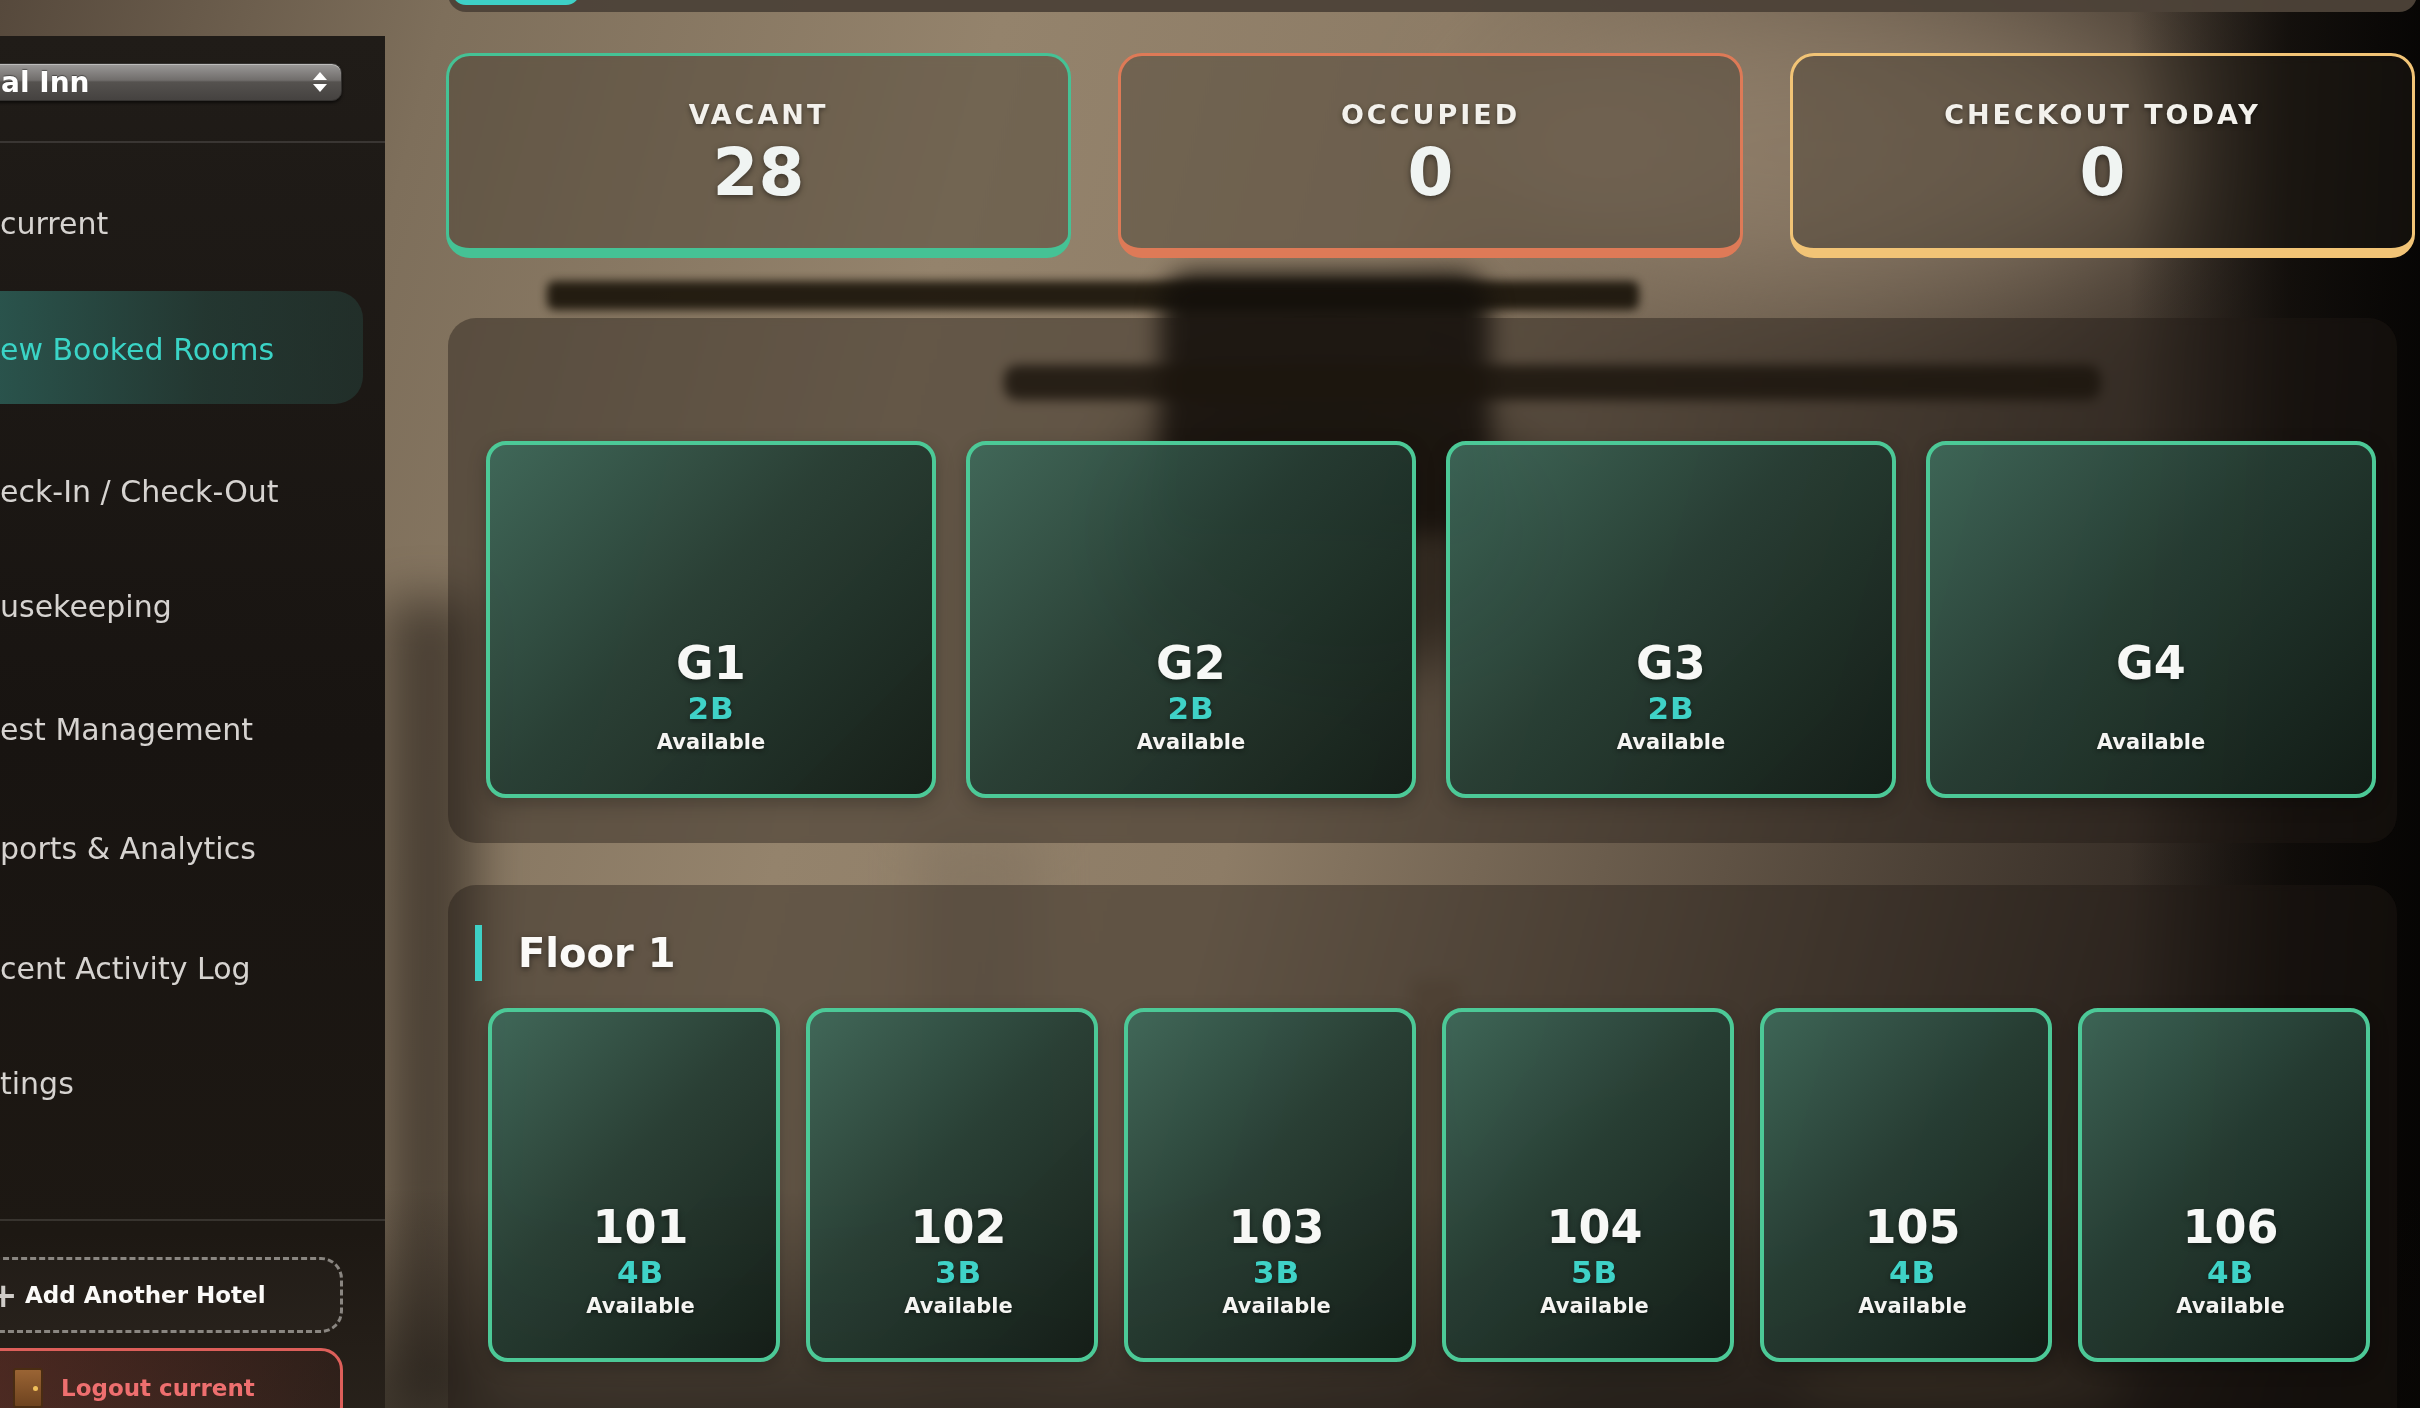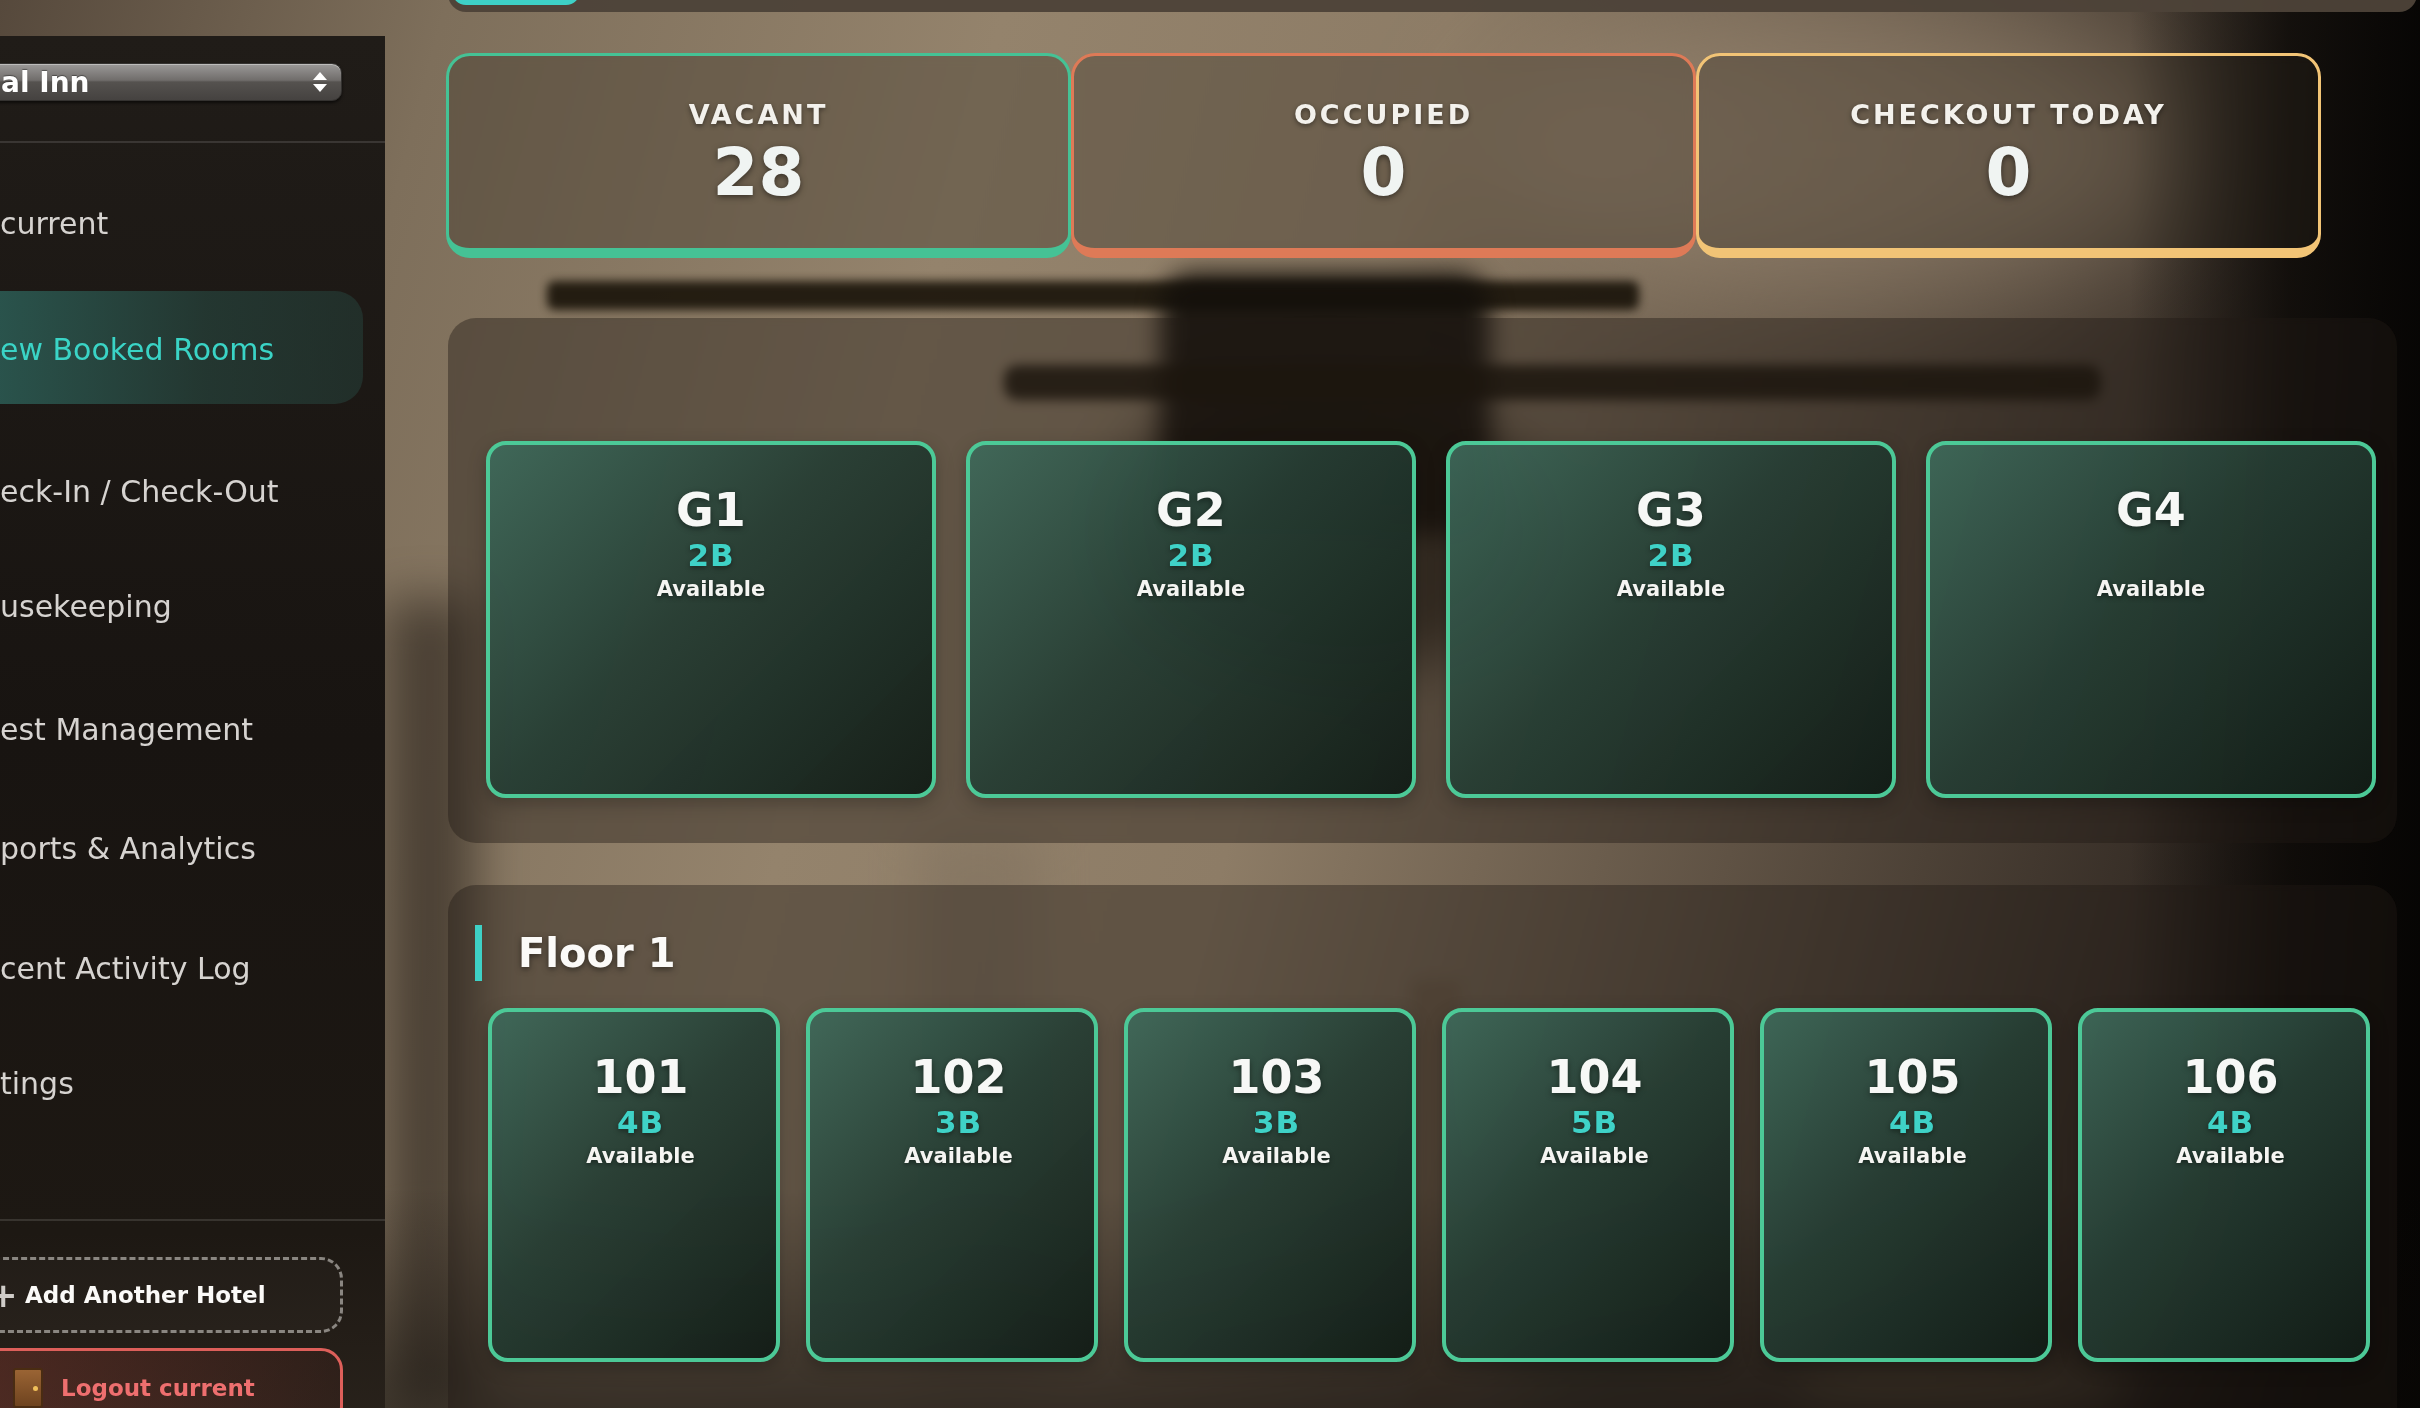--- a/index.html
+++ b/index.html
@@ -24,21 +24,21 @@
   .sh-rightdark{right:0;top:0;width:290px;height:100%;background:linear-gradient(90deg,rgba(8,6,4,0) 0%,rgba(8,6,4,.78) 55%,rgba(5,4,3,.95) 100%);}
   .sh-bottomdark{left:0;bottom:0;width:100%;height:220px;background:linear-gradient(180deg,rgba(10,8,6,0),rgba(10,8,6,.55));}
 
   
   .topbar{position:absolute;left:448px;top:-32px;width:1969px;height:44px;
           background:rgba(77,67,56,.96);border-radius:18px;z-index:2;}
   .topbar-pill{position:absolute;left:4px;bottom:7px;width:128px;height:60px;
                background:#3ed1c6;border-radius:14px;}
 
   
-  .stats{position:absolute;left:446px;top:53px;width:1969px;display:flex;z-index:2;}
+  .stats{position:absolute;left:446px;top:53px;width:1969px;display:flex;gap:47px;z-index:2;}
   .stat-card{box-sizing:border-box;width:625px;height:205px;border-radius:24px;
              background:rgba(44,36,28,.32);backdrop-filter:blur(6px);
              border:3px solid #888;border-bottom-width:10px;
              display:flex;flex-direction:column;align-items:center;justify-content:center;gap:10px;}
   .stat-card.vacant{border-color:#45c295;}
   .stat-card.occupied{border-color:#de7a57;}
   .stat-card.checkout{border-color:#f2c476;}
   .stat-label{font-size:27px;font-weight:bold;letter-spacing:3px;color:#f3f1ec;text-shadow:0 2px 5px rgba(0,0,0,.45);}
   .stat-value{font-size:66px;font-weight:bold;color:#f0f4f2;line-height:1;text-shadow:0 2px 6px rgba(0,0,0,.5);}
 
@@ -48,21 +48,21 @@
   .panel.ground{top:318px;height:525px;}
   .panel.floor1{top:885px;height:620px;}
   .panel-header{position:absolute;left:27px;top:40px;display:flex;align-items:center;height:56px;}
   .accent-bar{width:7px;height:56px;background:#3ed1c6;margin-right:36px;}
   .panel-title{font-size:40px;font-weight:bold;color:#fbfaf8;text-shadow:0 2px 6px rgba(0,0,0,.5);}
   .rooms{position:absolute;top:123px;display:flex;}
   .panel.ground .rooms{left:38px;gap:30px;}
   .panel.floor1 .rooms{left:40px;gap:26px;}
   .room-card{box-sizing:border-box;height:357px;border:4px solid #4cc997;border-radius:20px;
              background:linear-gradient(135deg,rgba(62,105,90,.93) 0%,rgba(38,62,52,.93) 45%,rgba(18,28,22,.95) 100%);
-             display:flex;flex-direction:column;align-items:center;justify-content:flex-start;
+             display:flex;flex-direction:column;align-items:center;justify-content:flex-end;
              padding:38px 8px 40px;box-shadow:0 6px 18px rgba(0,0,0,.25);}
   .panel.ground .room-card{width:450px;}
   .panel.floor1 .room-card{width:292px;height:354px;padding-left:21px;}
   .room-number{font-size:46px;font-weight:bold;color:#f7f8f6;text-shadow:0 2px 6px rgba(0,0,0,.45);}
   .room-beds{font-size:31px;font-weight:bold;color:#3fd2c7;letter-spacing:1px;min-height:40px;text-shadow:0 2px 5px rgba(0,0,0,.4);}
   .room-status{font-size:21px;font-weight:bold;color:#f5f5f2;text-shadow:0 2px 5px rgba(0,0,0,.45);}
 
   
   .sidebar{position:absolute;left:0;top:0;width:385px;height:1408px;z-index:5;
            background:linear-gradient(180deg,#201c18 0%,#181411 50%,#1d1813 85%,#2a231c 100%);margin-top:36px;}

